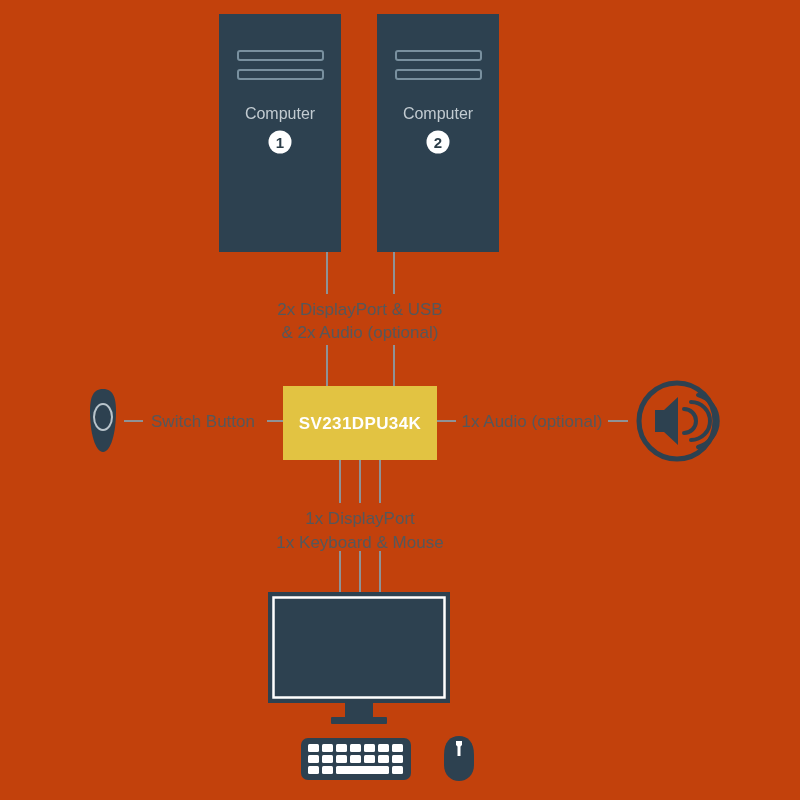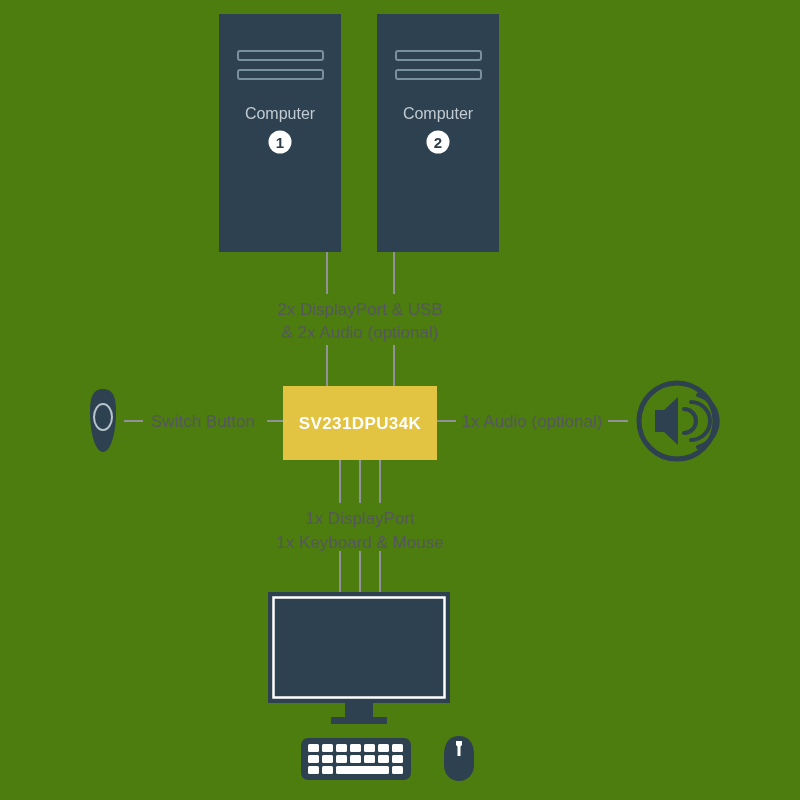--- a/index.html
+++ b/index.html
@@ -7,21 +7,21 @@
     padding: 0;
     background: #ffffff;
   }
   body {
     font-family: "Liberation Sans", sans-serif;
   }
   #diagram-root {
     position: relative;
     width: 800px;
     height: 800px;
-    background: #4d7c0f;
+    background: #c2410c;
     overflow: hidden;
   }
   #diagram-svg {
     position: absolute;
     top: 0;
     left: 0;
     width: 800px;
     height: 800px;
   }
   .label-text {

